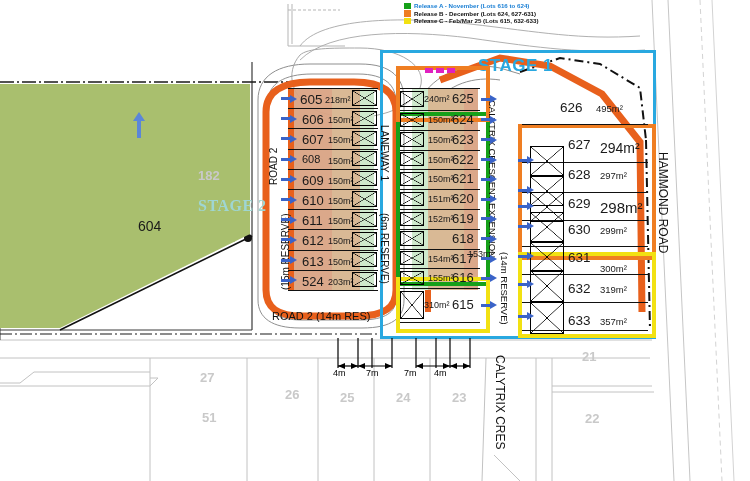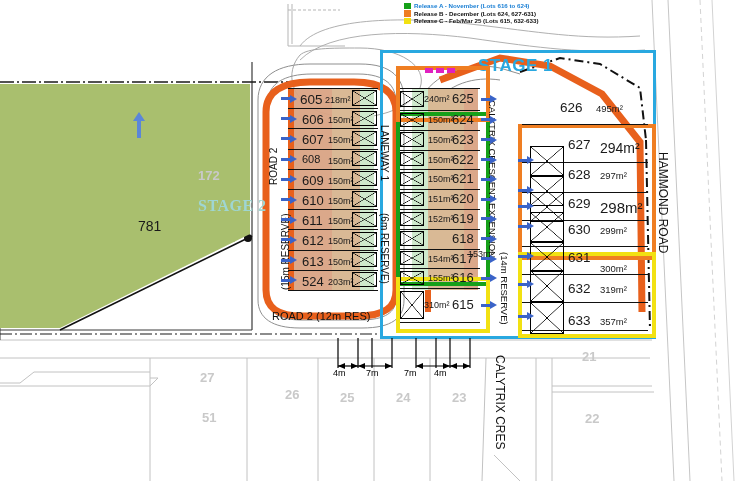--- a/index.html
+++ b/index.html
@@ -230,21 +230,21 @@
   <div class="vlab vlab90" style="left:390px;top:125px;">LANEWAY 1</div>
   <div class="vlab vlab90" style="left:390px;top:213px;">(6m RESERVE)</div>
 
   <div class="vlab vlab90" style="left:498px;top:100px;font-size:9.5px;">CALYTRIX CRESCENT EXTENSION</div>
   <div class="vlab vlab90" style="left:510px;top:252px;font-size:9.5px;">(14m RESERVE)</div>
 
   <div class="vlab vlab90" style="left:670px;top:152px;font-size:12px;">HAMMOND ROAD</div>
 
   <div class="vlab vlab90" style="left:507px;top:355px;font-size:12px;">CALYTRIX CRES</div>
 
-  <div class="hlab" style="left:272px;top:310px;font-size:11px;">ROAD 2    (12m RES)</div>
+  <div class="hlab" style="left:272px;top:310px;font-size:11px;">ROAD 2    (14m RES)</div>
 
   <svg class="abs" width="160" height="46" style="left:330px;top:336px;">
     <g stroke="#000" stroke-width="1.2" fill="none">
       <path d="M8 2 L8 32"></path>
         <path d="M28 2 L28 32"></path>
       <path d="M42 2 L42 32"></path>
         <path d="M62 2 L62 32"></path>
       <path d="M86 2 L86 32"></path>
         <path d="M106 2 L106 32"></path>
       <path d="M120 2 L120 32"></path>
@@ -264,22 +264,22 @@
       <path d="M120 30 l7 -3 v6 z"></path>
         <path d="M140 30 l-7 -3 v6 z"></path>
     </g>
   </svg>
   <div class="dimtxt" style="left:333px;top:368px;">4m</div>
   <div class="dimtxt" style="left:366px;top:368px;">7m</div>
   <div class="dimtxt" style="left:404px;top:368px;">7m</div>
   <div class="dimtxt" style="left:434px;top:368px;">4m</div>
 
   <div id="existing-lots">
-      <div class="cadnum" style="left:138px;top:218px;color:#1a1a1a;font-weight:normal;font-size:14px;">781</div>
-      <div class="cadnum" style="left:198px;top:168px;color:#c9c9c9;font-size:13px;">172</div>
+      <div class="cadnum" style="left:138px;top:218px;color:#1a1a1a;font-weight:normal;font-size:14px;">604</div>
+      <div class="cadnum" style="left:198px;top:168px;color:#c9c9c9;font-size:13px;">182</div>
       <div class="cadnum" style="left:200px;top:370px;color:#c9c9c9;font-size:13px;">27</div>
       <div class="cadnum" style="left:202px;top:410px;color:#c9c9c9;font-size:13px;">51</div>
       <div class="cadnum" style="left:285px;top:387px;color:#c9c9c9;font-size:13px;">26</div>
       <div class="cadnum" style="left:340px;top:390px;color:#c9c9c9;font-size:13px;">25</div>
       <div class="cadnum" style="left:396px;top:390px;color:#c9c9c9;font-size:13px;">24</div>
       <div class="cadnum" style="left:452px;top:390px;color:#c9c9c9;font-size:13px;">23</div>
       <div class="cadnum" style="left:585px;top:411px;color:#c9c9c9;font-size:13px;">22</div>
       <div class="cadnum" style="left:582px;top:349px;color:#c9c9c9;font-size:13px;">21</div>
     </div>
 

